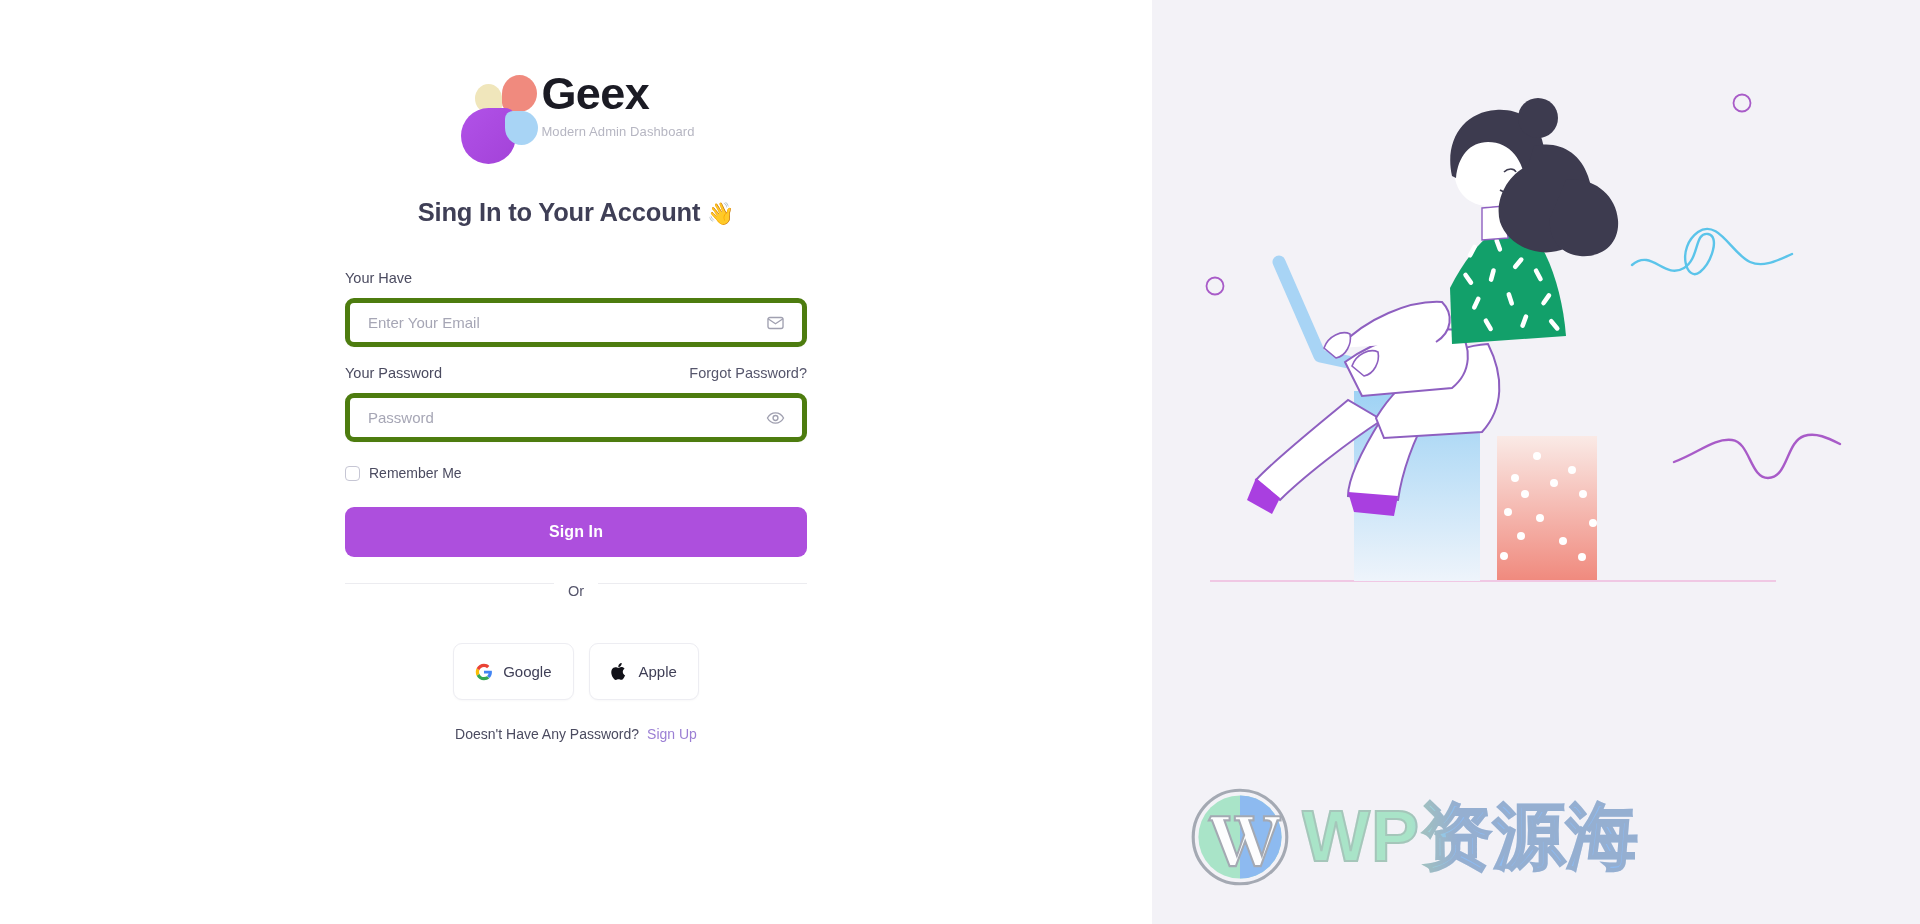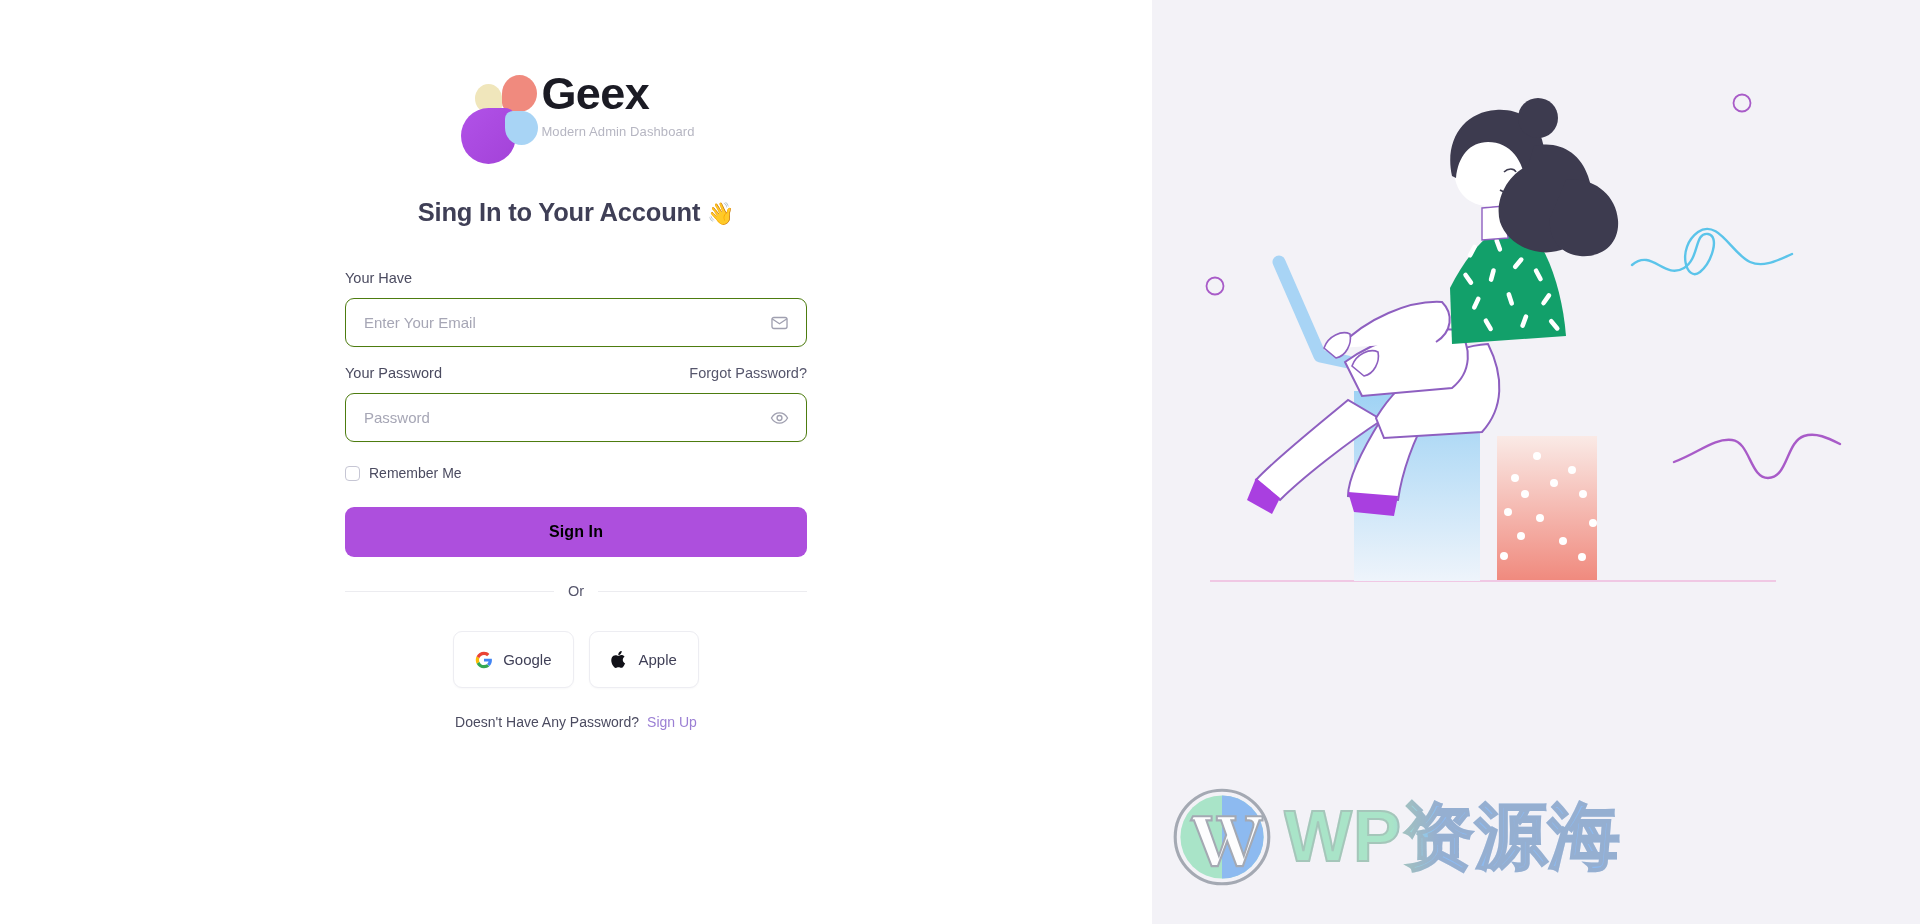--- a/index.html
+++ b/index.html
@@ -116,21 +116,21 @@
   .forgot-link {
     font-size: 14.5px;
     color: #56566c;
     text-decoration: none;
     cursor: pointer;
   }
   .input-box {
     position: relative;
     width: 462px;
     height: 49px;
-    border: 1px solid #4d7c0f;
+    border: 5px solid #4d7c0f;
     border-radius: 9px;
     background: #ffffff;
     display: flex;
     align-items: center;
     box-shadow: 0 1px 2px rgba(30,30,60,0.025);
   }
   .input-box input {
     flex: 1;
     border: none;
     outline: none;
@@ -175,34 +175,34 @@
     cursor: pointer;
   }
 
   
   .signin-btn {
     width: 462px;
     height: 50px;
     border: none;
     border-radius: 9px;
     background: #ad4fdd;
-    color: #000000;
+    color: #ffffff;
     font-family: "Liberation Sans", sans-serif;
     font-size: 16px;
     font-weight: 700;
     cursor: pointer;
     letter-spacing: 0.1px;
   }
 
   
   .or-divider {
     display: flex;
-    align-items: center;
+    align-items: flex-start;
     gap: 14px;
-    margin: 26px 0 32px 0;
+    margin: 26px 0 44px 0;
   }
   .or-divider .line {
     flex: 1;
     height: 1px;
     background: #ececf0;
   }
   .or-divider .or-text {
     font-size: 14.5px;
     color: #56566c;
   }
@@ -247,21 +247,21 @@
     width: 768px;
     height: 924px;
     background: #f3f2f7;
     overflow: hidden;
   }
   .illus { position: absolute; left: 0; top: 0; width: 768px; height: 924px; }
 
   
   .watermark {
     position: absolute;
-    left: 18px;
+    left: 36px;
     bottom: 35px;
     display: flex;
     align-items: center;
     gap: 10px;
     opacity: 0.88;
     pointer-events: none;
   }
   .wm-text {
     font-family: "Liberation Sans", sans-serif;
     font-size: 72px;

